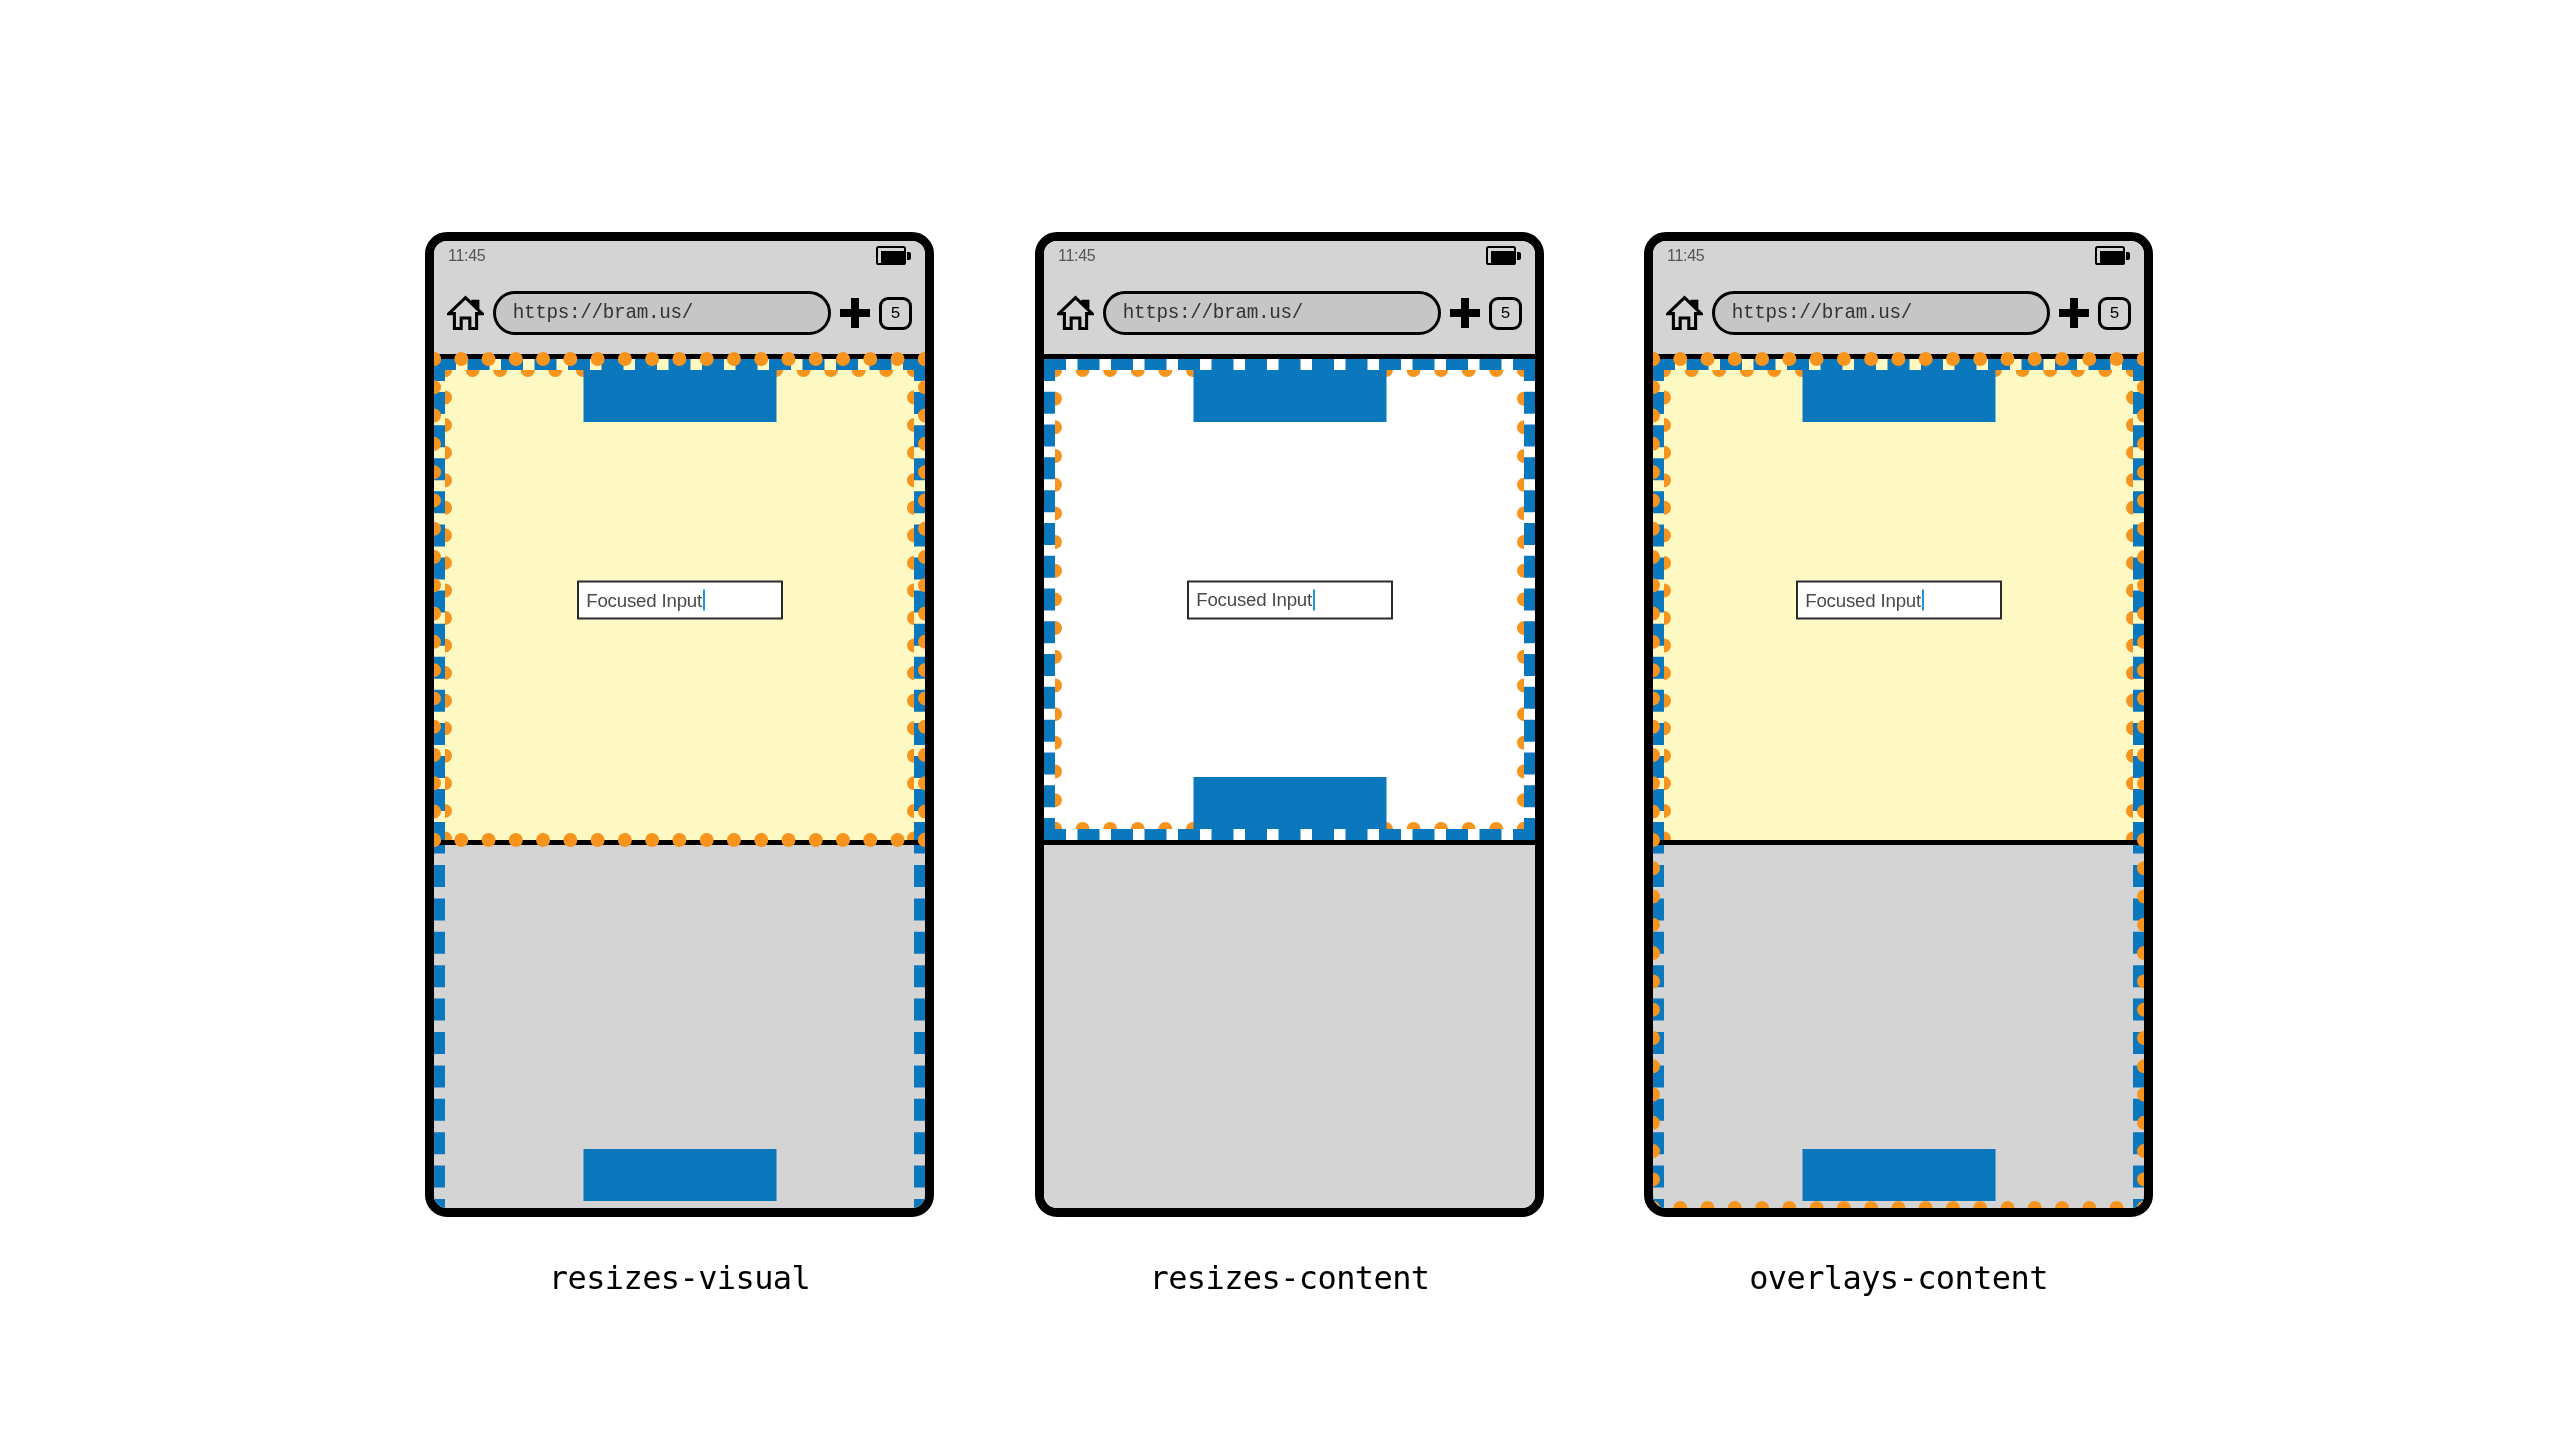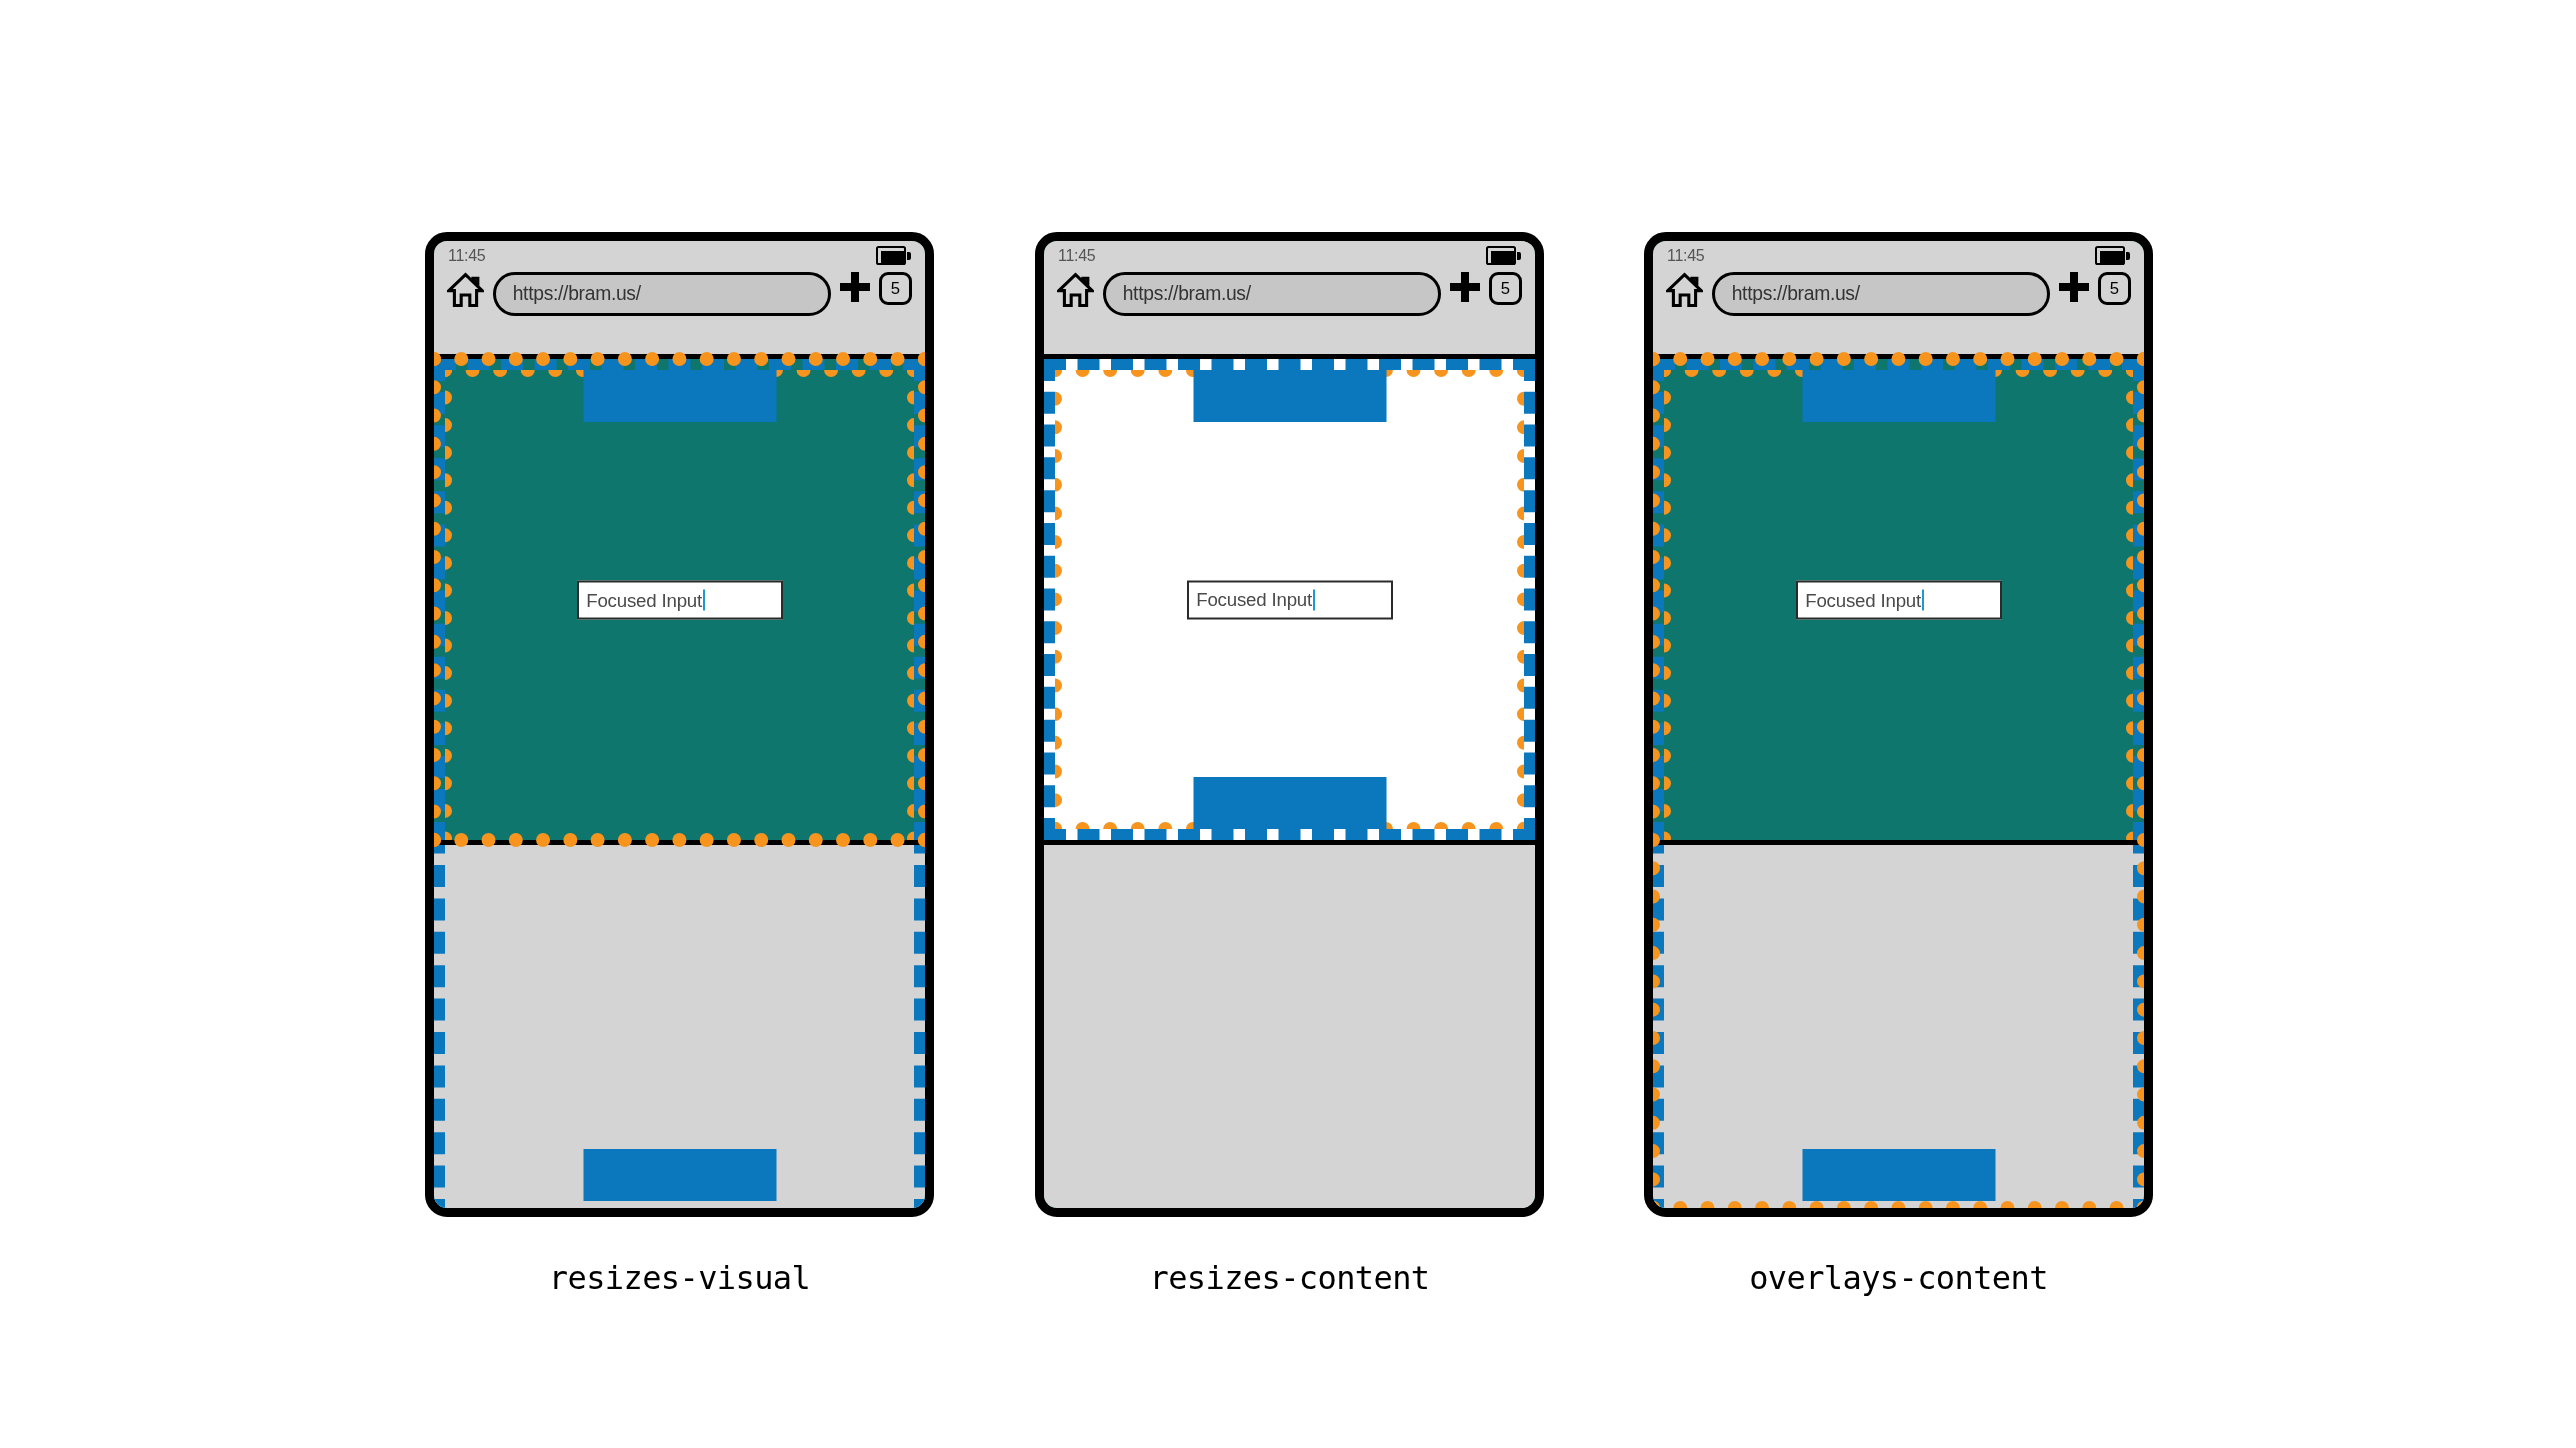--- a/index.html
+++ b/index.html
@@ -23,21 +23,21 @@
   }
 
   
   .phone {
     position: absolute;
     width: 509px;
     height: 985px;
     border: 9px solid #000000;
     border-radius: 22px;
     box-sizing: border-box;
-    background: #0f766e;
+    background: #fef9c3;
     overflow: hidden;
   }
   .phone.p1 { left: 425px; top: 232px; }
   .phone.p2 { left: 1035px; top: 232px; }
   .phone.p3 { left: 1644px; top: 232px; }
 
   
   .chrome {
     position: absolute;
     left: 0; top: 0;
@@ -92,23 +92,25 @@
     background: #000000;
     border-radius: 0 1.9px 1.9px 0;
   }
 
   .toolbar {
     position: absolute;
     left: 0; top: 31px;
     width: 100%;
     height: 82px;
     display: flex;
+    align-items: center;
     padding: 0 13px;
     box-sizing: border-box;
     gap: 9px;
+    font-family: Liberation Mono, monospace;
   }
   .home-icon {
     width: 37px;
     height: 36px;
     flex: 0 0 auto;
   }
   .urlbar {
     flex: 1 1 auto;
     height: 44px;
     background: #c6c6c6;

